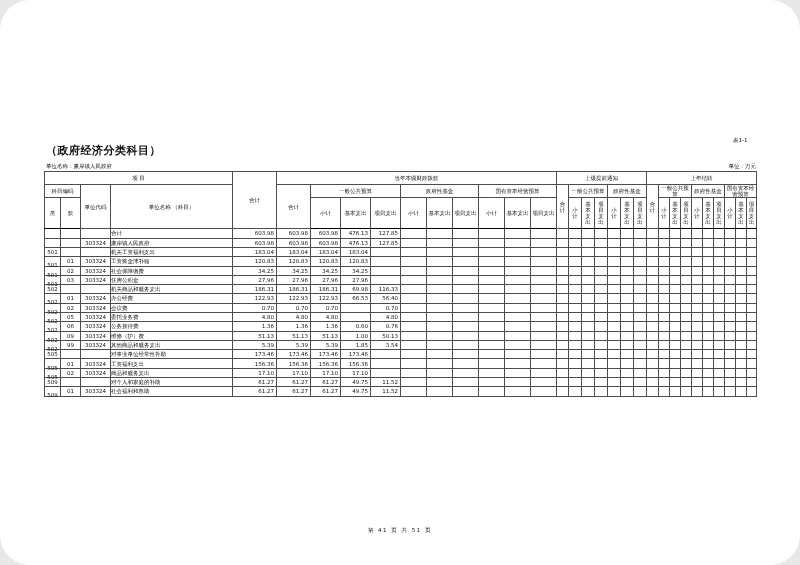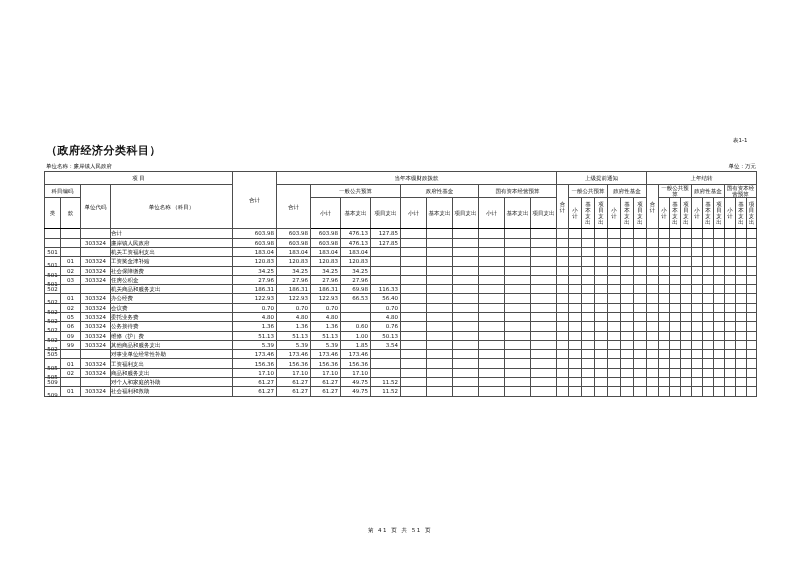--- a/index.html
+++ b/index.html
@@ -1,17 +1,17 @@
 <!DOCTYPE html>
 <html><head>
 <meta charset="utf-8">
 <style>
   html,body{margin:0;padding:0;background:#e8e8e8;}
   .page{position:relative;width:800px;height:565px;background:#ffffff;
-        font-family:"DejaVu Sans","Liberation Sans",sans-serif;color:#141414;overflow:hidden;}
+        font-family:"DejaVu Sans","Liberation Sans",sans-serif;color:#141414;overflow:hidden;border-radius:30px;}
   .title{position:absolute;left:46px;top:143px;font-size:11px;font-weight:bold;letter-spacing:.5px;}
   .unit-line{position:absolute;left:46px;top:163px;font-size:5.5px;}
   .sheet-label{position:absolute;left:733px;top:137px;font-size:5.5px;}
   .unit-measure{position:absolute;right:44px;top:163px;font-size:5.5px;}
   .footer{position:absolute;top:527px;left:0;width:100%;text-align:center;font-size:5.5px;letter-spacing:1.5px;}
 
   table.budget{position:absolute;left:44px;top:171px;width:712px;border-collapse:collapse;
         table-layout:fixed;border:1.4px solid #000;}
   .budget th,.budget td{border:0.6px solid #4d4d4d;font-size:5.5px;font-weight:normal;
         padding:0;line-height:1.12;box-sizing:border-box;}

